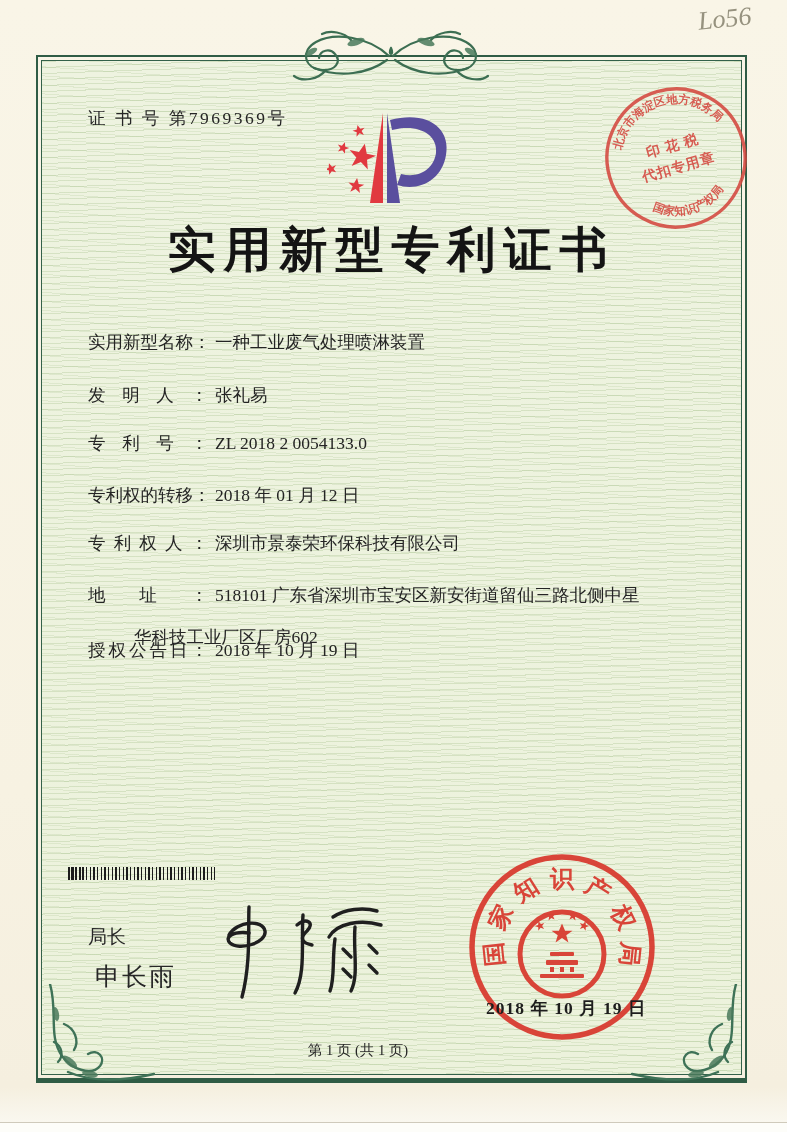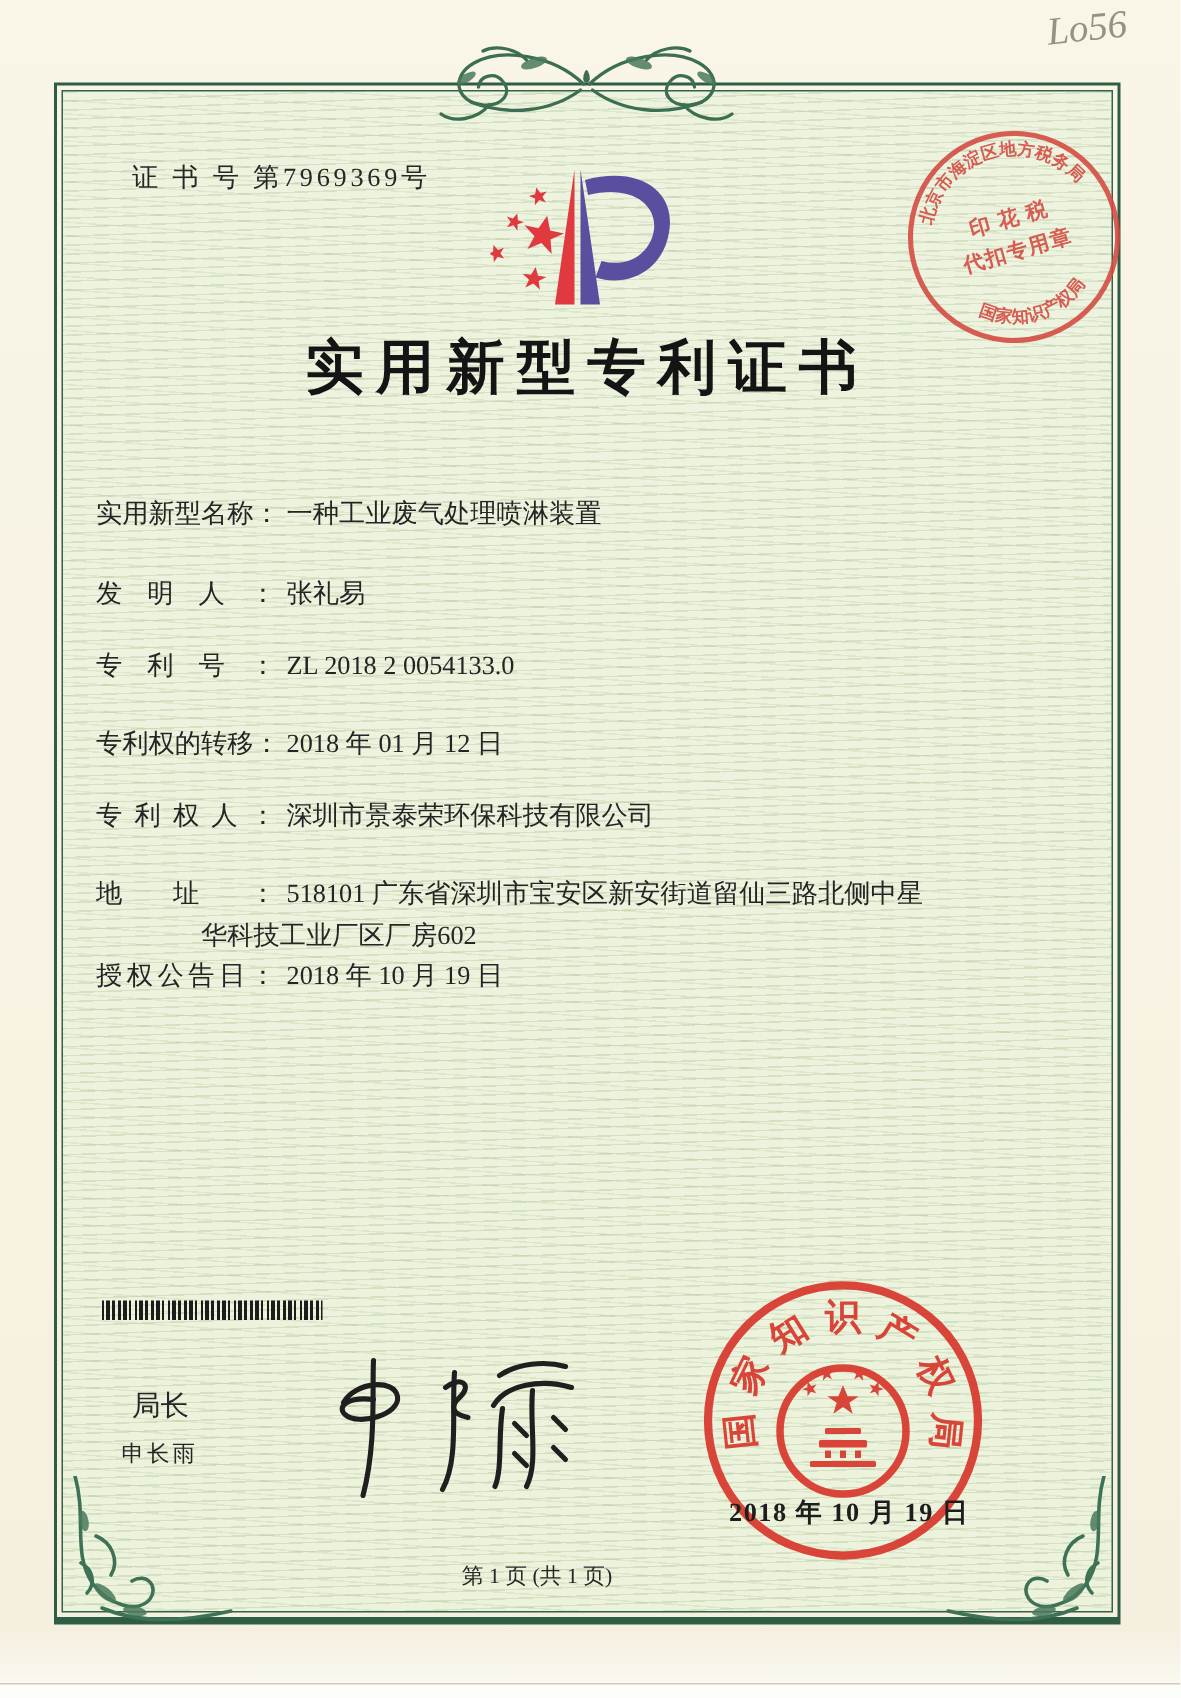--- a/index.html
+++ b/index.html
@@ -18,35 +18,35 @@
     position:absolute;inset:3px;border:1px solid #33614a;
     background:
       repeating-linear-gradient(178deg, rgba(150,182,122,.28) 0 1px, rgba(0,0,0,0) 1px 6px),
       repeating-linear-gradient(184deg, rgba(150,182,122,.18) 0 1px, rgba(0,0,0,0) 1px 9px),
       linear-gradient(180deg,#eef3e0,#ecf2dc);
   }
   
   .pencil-note{left:698px;top:4px;font-size:26px;color:#96927f;font-style:italic;
     transform:rotate(-6deg);z-index:4;}
   .cert-no{left:88px;top:106px;font-size:17.5px;letter-spacing:2.5px;z-index:3;}
-  .title{left:36px;width:711px;top:218px;text-align:center;font-size:39px;font-weight:700;
+  .title{left:36px;width:711px;top:218px;text-align:center;font-size:48px;font-weight:700;
     letter-spacing:8px;color:#141414;z-index:3;}
   .row{left:64px;font-size:17.5px;white-space:nowrap;z-index:3;color:#242424;}
-  .lbl{display:inline-block;width:120px;text-align:justify;text-align-last:justify;}
+  .lbl{display:inline-block;width:120px;text-align:justify;text-align-last:justify;margin-left:24px;}
   .val{padding-left:7px;}
-  .addr2{left:134px;font-size:17.5px;z-index:3;}
+  .addr2{left:134px;font-size:17.5px;z-index:3;margin-top:14px;}
   .grant-no{position:absolute;left:391px;top:0;}
   .paras{left:62px;top:663px;width:676px;font-size:17px;line-height:23.4px;
     text-align:justify;z-index:3;}
   .paras p{margin:0;text-indent:2em;}
   .barcode{left:68px;top:867px;width:147px;height:13px;z-index:3;
     background:repeating-linear-gradient(90deg,#1c1c1c 0 1.5px,transparent 1.5px 3px,
       #1c1c1c 3px 5.5px,transparent 5.5px 7px,#1c1c1c 7px 8.5px,transparent 8.5px 11px);}
   .sig-title{left:88px;top:924px;font-size:19px;z-index:3;}
-  .sig-name{left:81px;top:960px;font-size:15px;letter-spacing:2px;z-index:3;}
+  .sig-name{left:95px;top:960px;font-size:25px;letter-spacing:2px;z-index:3;}
   .signature-svg{left:205px;top:893px;z-index:3;}
   .seal-svg{left:462px;top:850px;z-index:4;}
   .seal-date{left:486px;top:996px;font-size:17.5px;font-weight:700;letter-spacing:1px;
     color:#1d1d1d;z-index:5;}
   .tax-svg{left:602px;top:84px;z-index:4;transform:rotate(-16deg);}
   .footer{left:0;width:716px;top:1041px;text-align:center;font-size:14.5px;z-index:3;}
   .logo-svg{left:327px;top:110px;z-index:3;}
   .ornament-top{left:256px;top:26px;z-index:2;}
   .corner{z-index:2;}
   .corner-left{left:40px;top:984px;}

